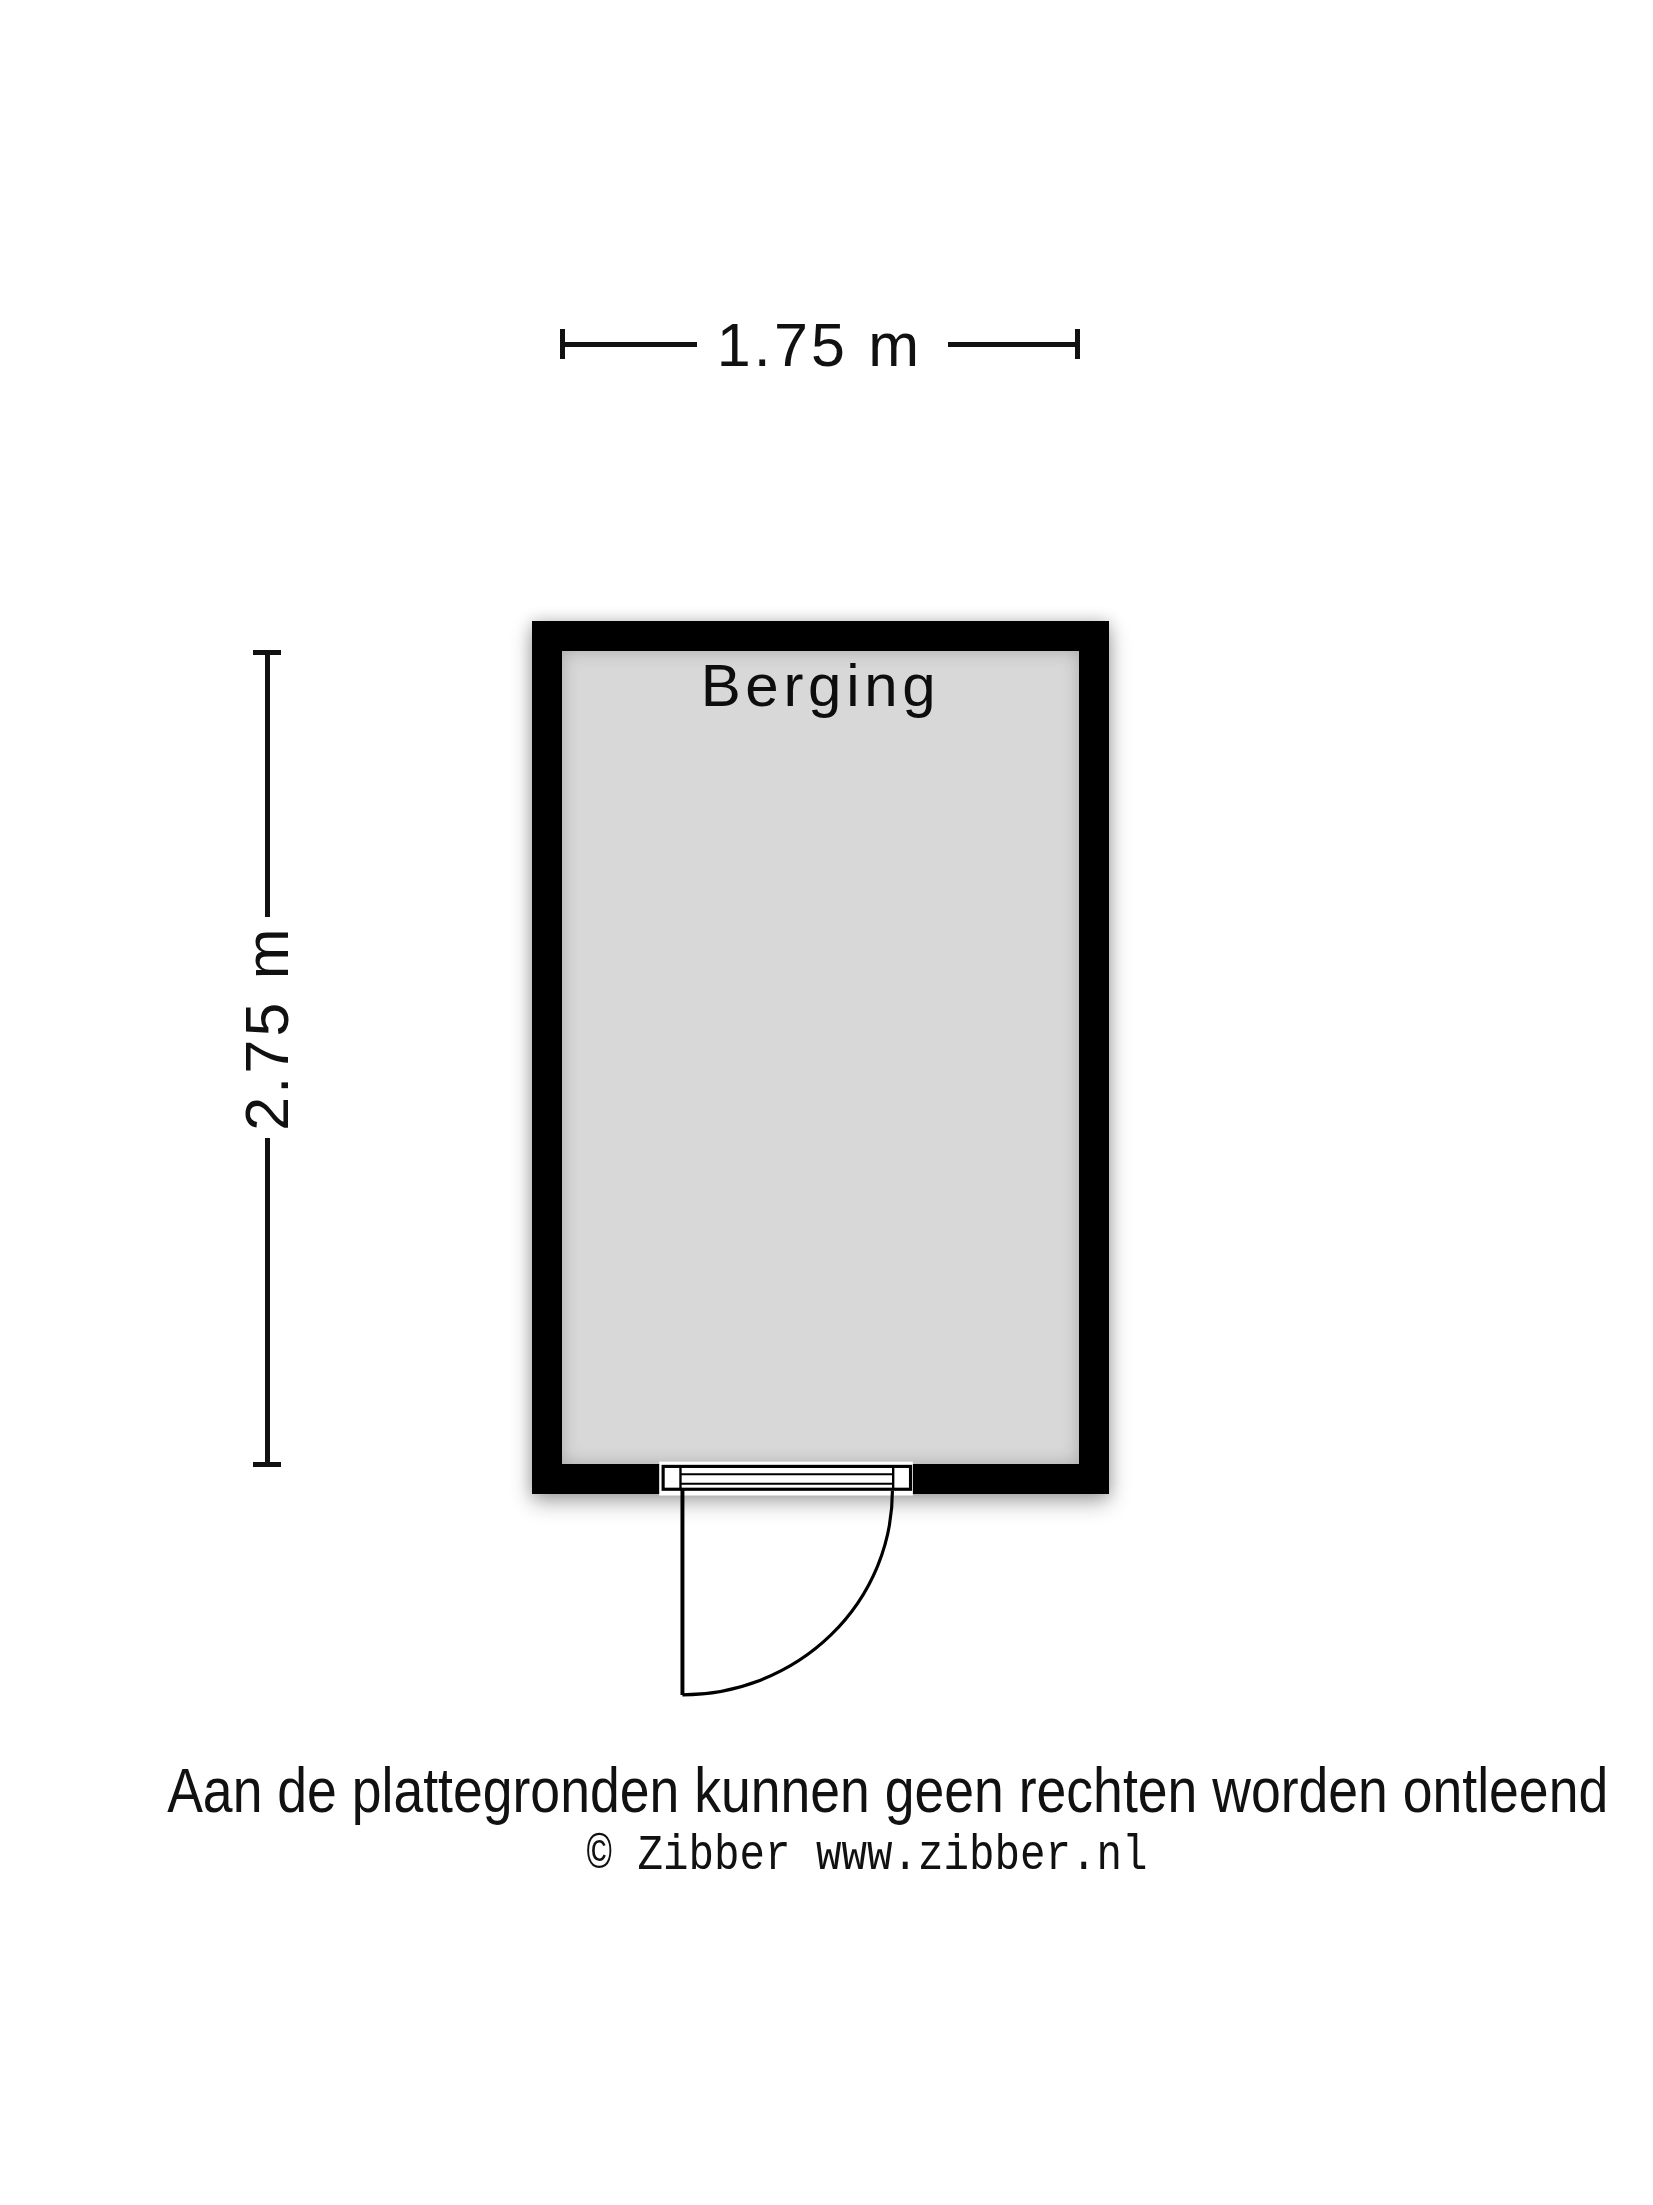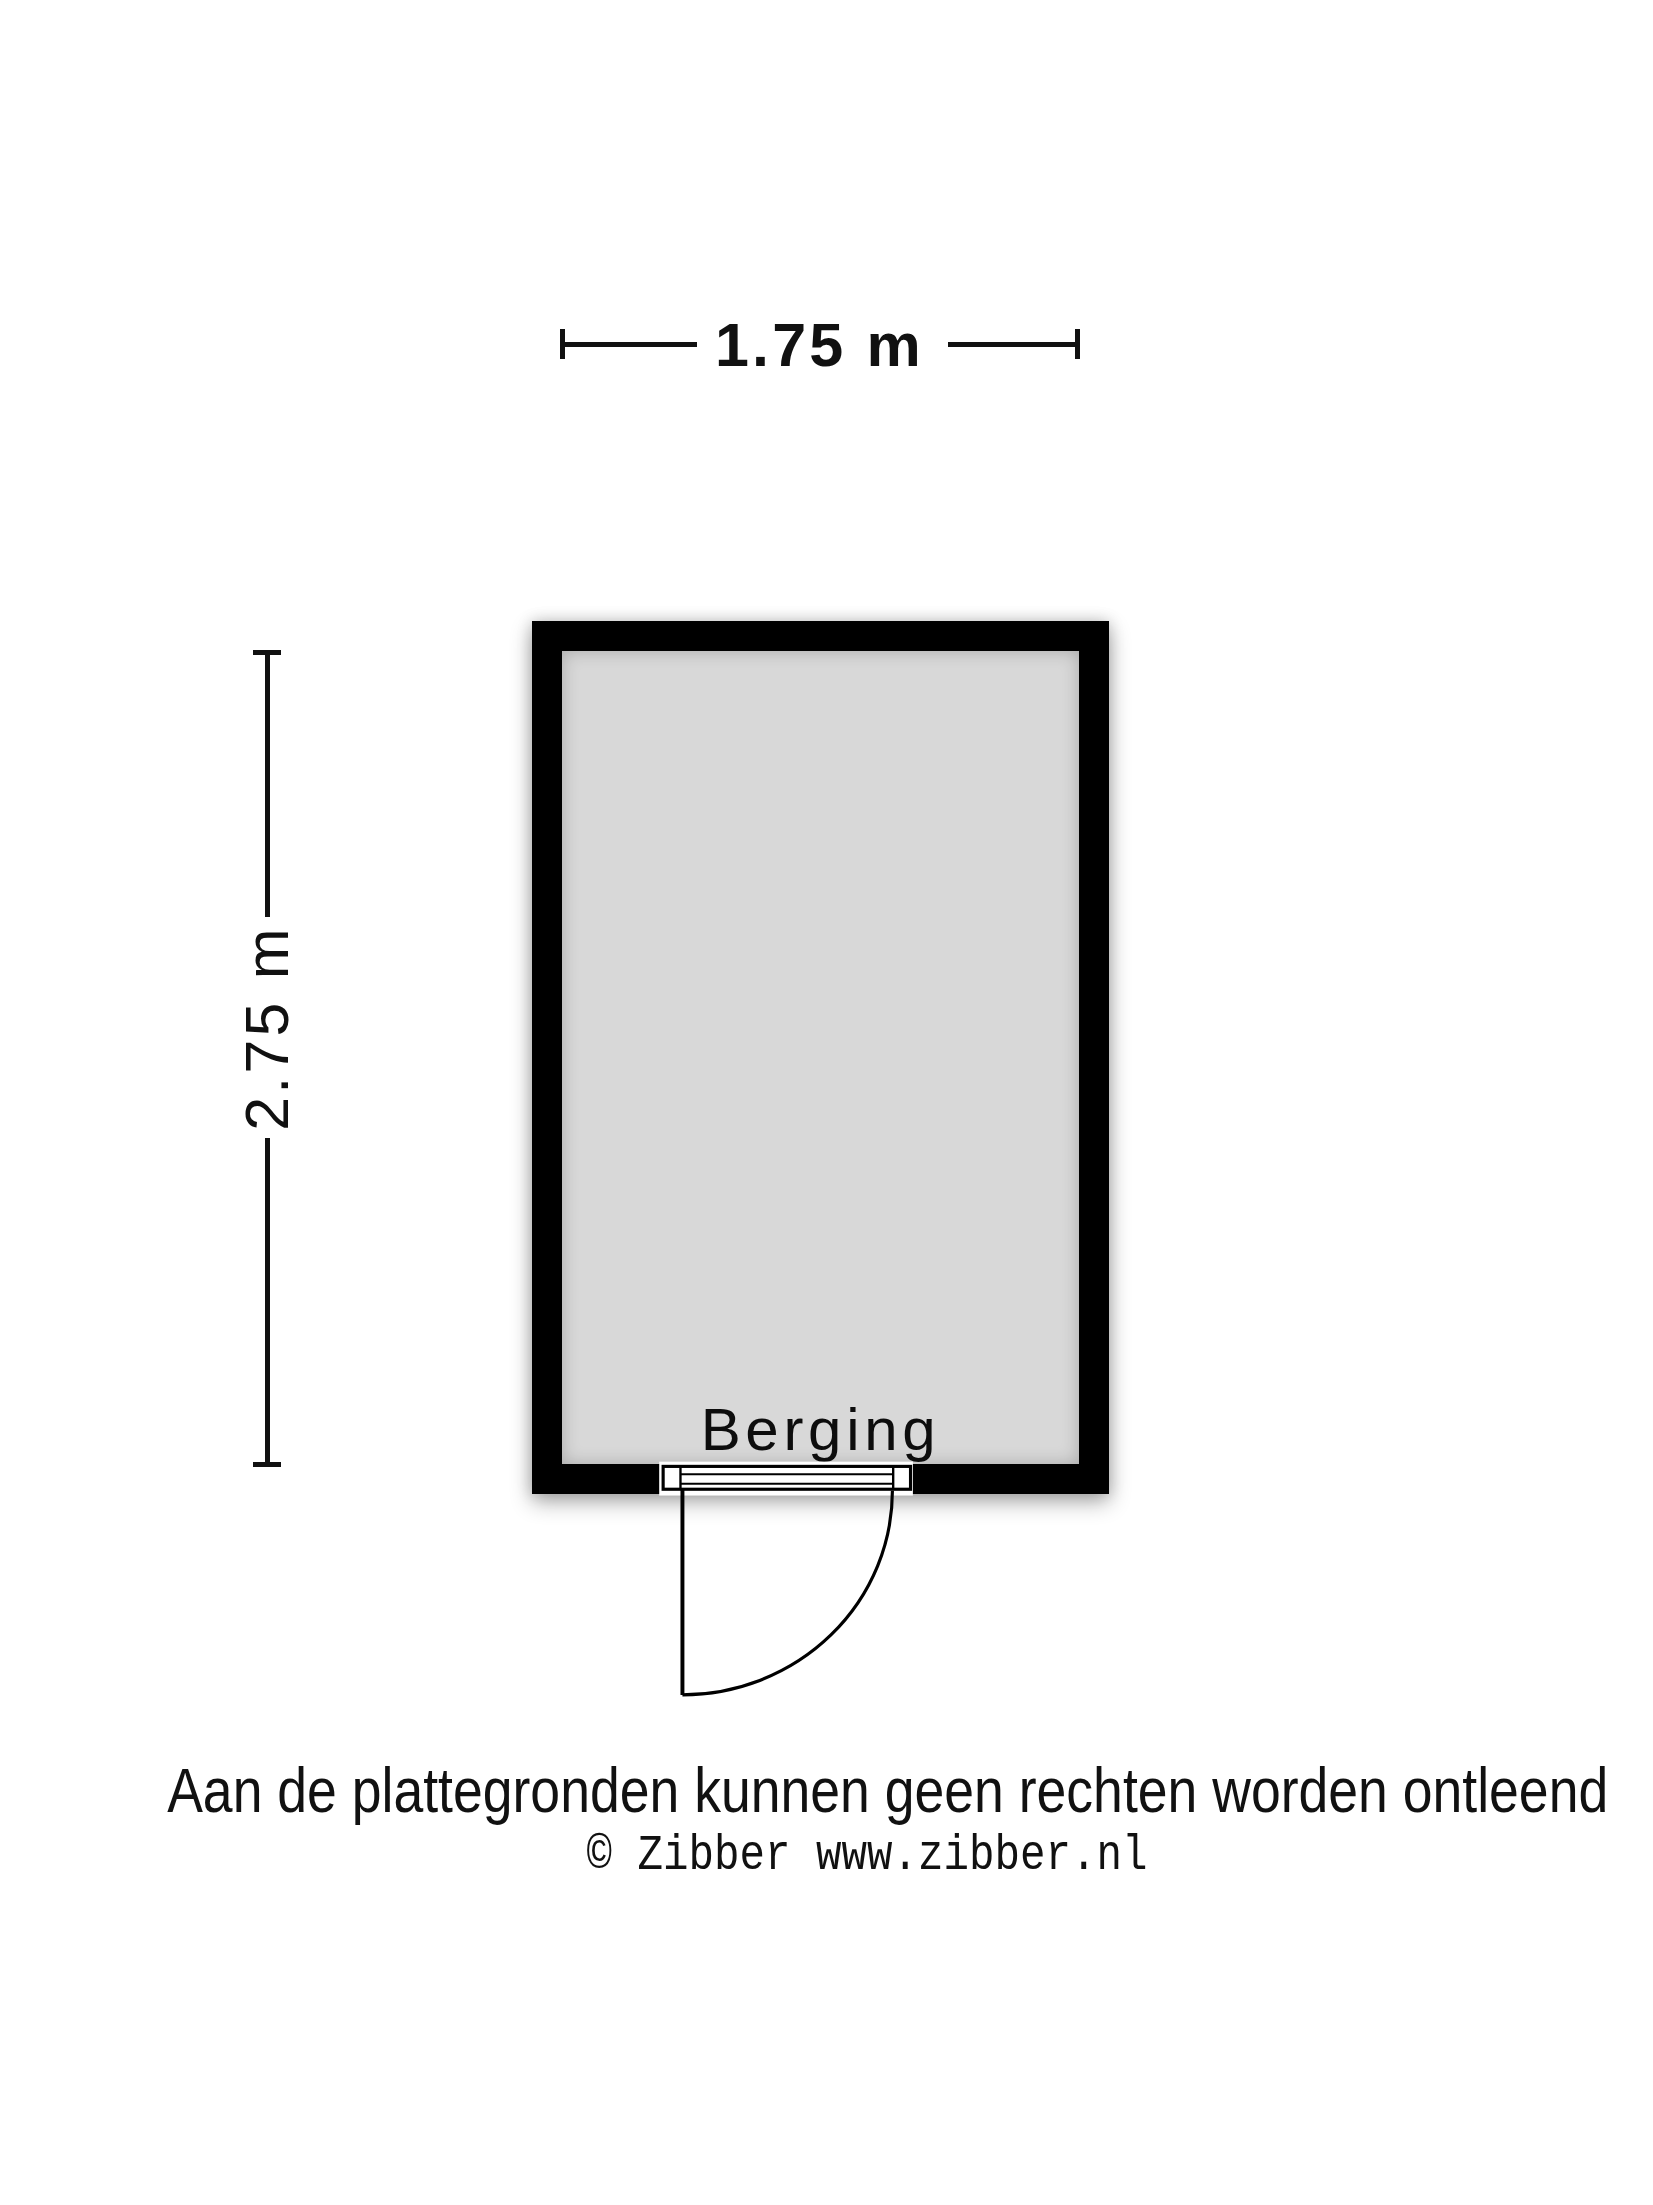--- a/index.html
+++ b/index.html
@@ -23,39 +23,39 @@
   .dim-seg{position:absolute;background:var(--line);}
   .dim-seg.h{height:4.7px;}
   .dim-seg.v{width:4.7px;}
   .dim-tick{position:absolute;background:var(--line);}
   .dim-tick.v{width:4.7px;height:30px;}
   .dim-tick.h{width:28px;height:4.7px;}
 
   .dim-label-top{
     position:absolute;left:562px;top:310px;width:515px;height:71px;
     line-height:71px;text-align:center;
-    font-size:61px;letter-spacing:3.2px;white-space:nowrap;font-weight:bold;
+    font-size:61px;letter-spacing:3.2px;white-space:nowrap;
   }
   .dim-label-left{
     position:absolute;left:267px;top:1028px;
     transform:translate(-50%,-50%) rotate(-90deg);
     font-size:61px;letter-spacing:3.2px;white-space:nowrap;
   }
 
   
   .room{
     position:absolute;left:532px;top:621px;width:577px;height:873px;
     background:var(--wall);
     box-shadow:0 7.9px 20.5px rgba(0,0,0,0.32), 0 0 14px rgba(0,0,0,0.18);
   }
   .room-floor{
     position:absolute;left:30px;top:30px;right:30px;bottom:30px;
     background:var(--floor);
     box-shadow:inset 0 0 17.3px rgba(0,0,0,0.22);
-    display:flex;align-items:flex-end;justify-content:center;
+    display:flex;align-items:flex-start;justify-content:center;
   }
   .room-label{
     font-size:60px;letter-spacing:4.7px;color:#0d0d0d;white-space:nowrap;
   }
 
   
   .door-svg{position:absolute;left:630px;top:1453px;width:331px;height:260px;}
 
   
   .footer{

